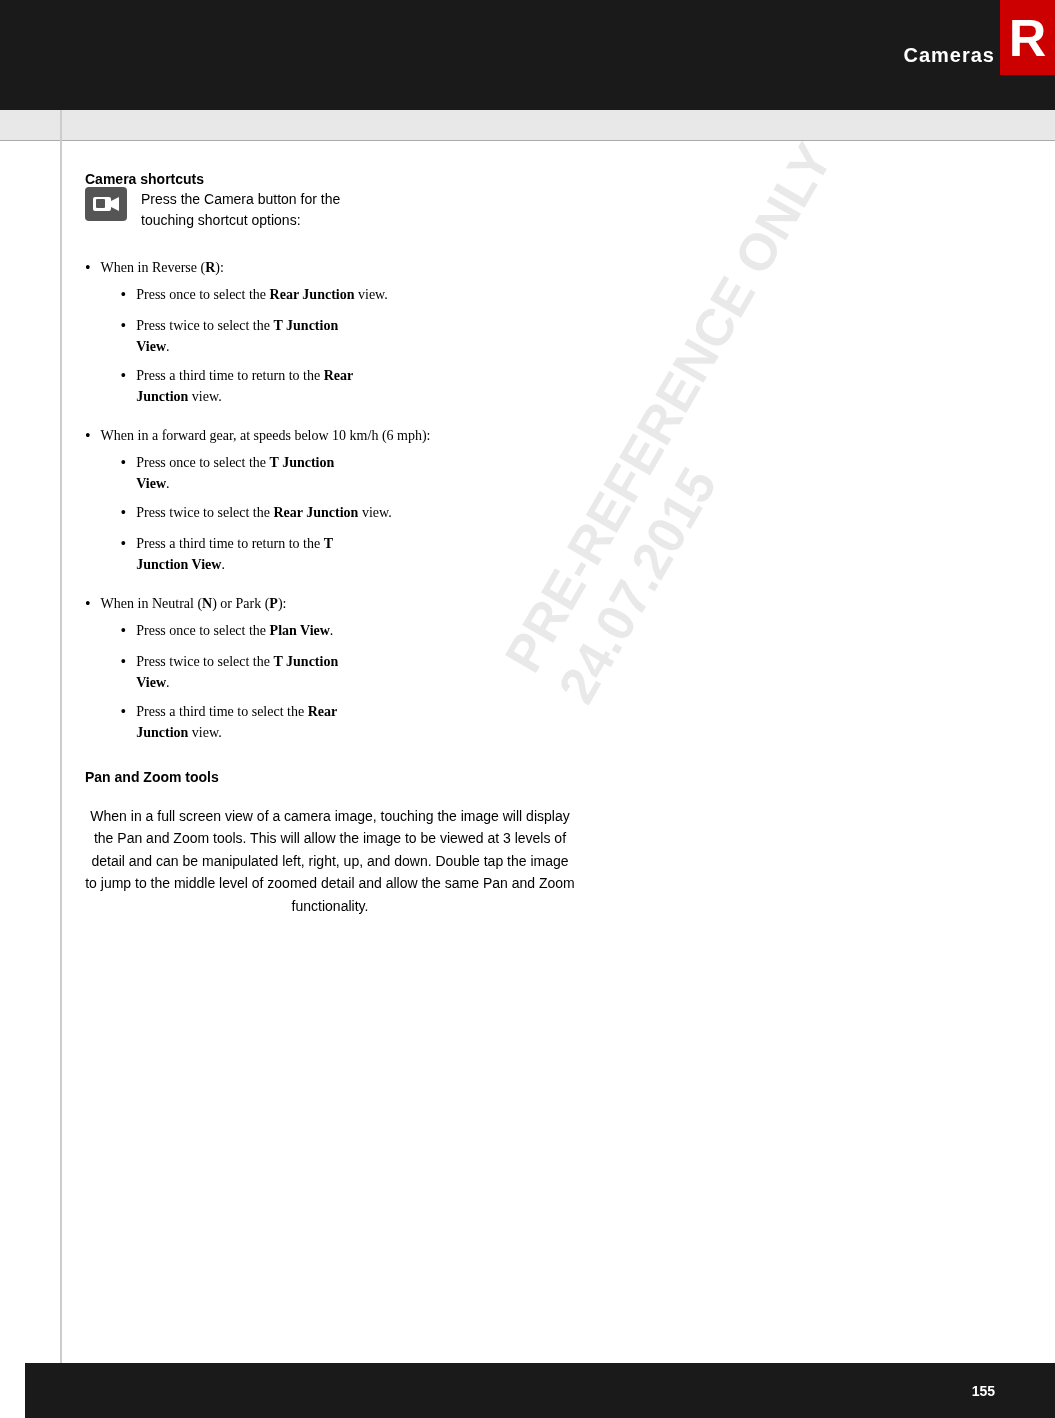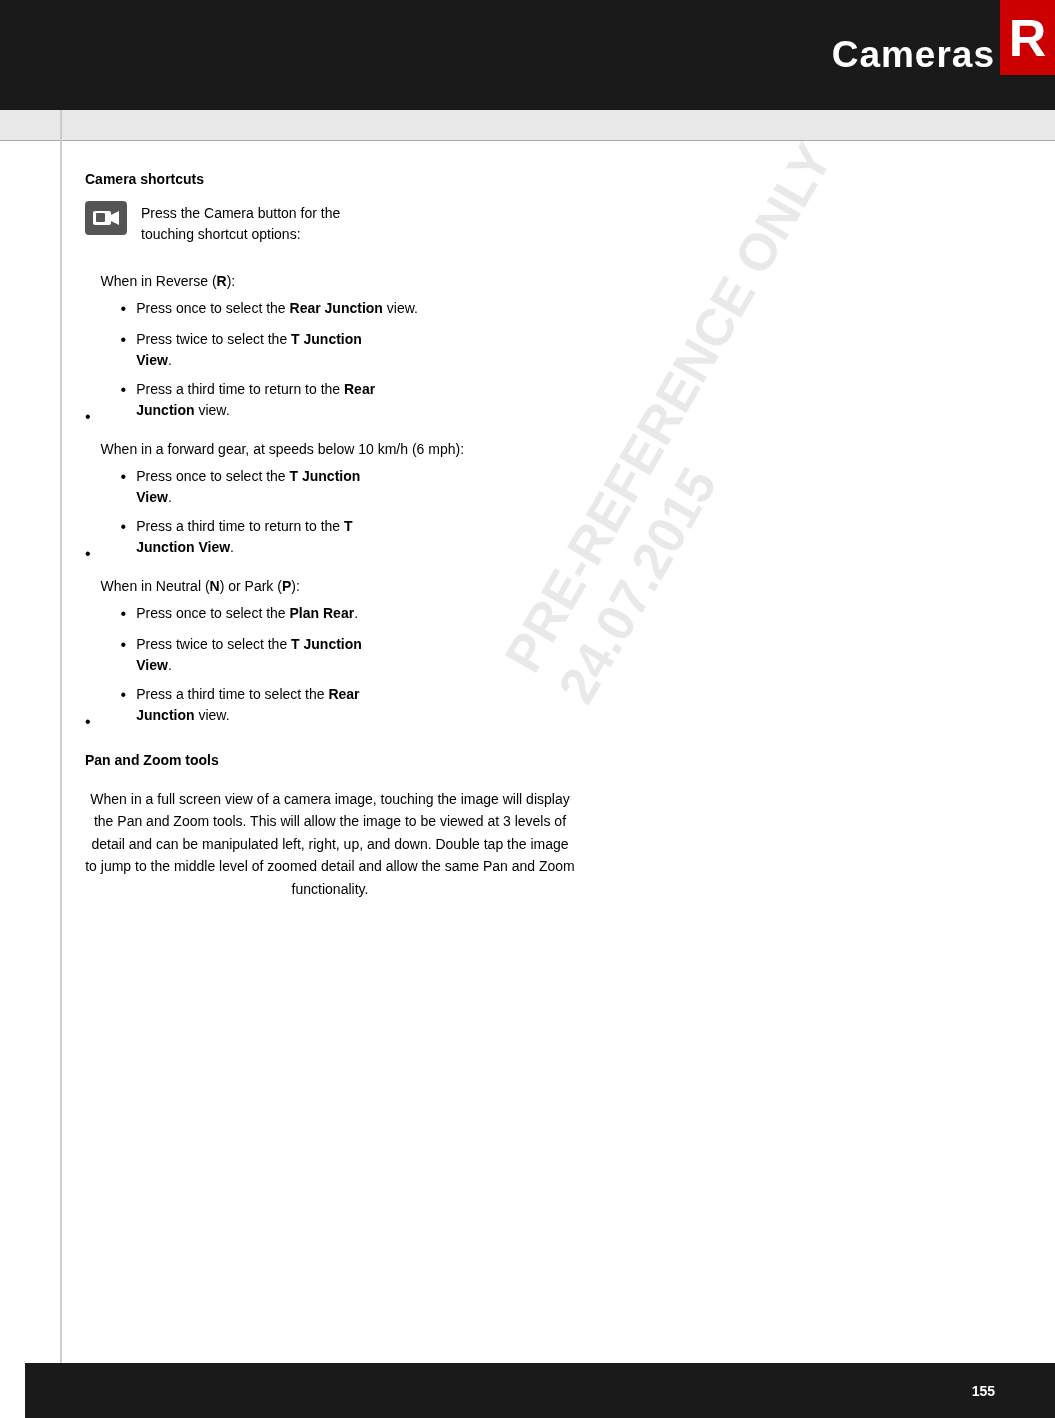--- a/index.html
+++ b/index.html
@@ -20,21 +20,21 @@
       width: 100%;
       display: flex;
       align-items: center;
       justify-content: flex-end;
       padding-right: 60px;
       position: relative;
     }
 
     .header-title {
       color: #ffffff;
-      font-size: 37px;
+      font-size: 20px;
       font-weight: bold;
       letter-spacing: 1px;
     }
 
     
     .r-tab {
       position: absolute;
       top: 0;
       right: 0;
       background: #cc0000;
@@ -88,21 +88,20 @@
       transform: rotate(-60deg);
       white-space: nowrap;
       pointer-events: none;
       z-index: 1;
       line-height: 1.2;
     }
 
     .section-title {
       font-weight: bold;
       font-size: 14px;
-      margin-bottom: 14px;
     }
 
     .camera-icon-row {
       display: flex;
       align-items: flex-start;
       margin-bottom: 26px;
     }
 
     .camera-icon-box {
       background: #555555;
@@ -128,24 +127,25 @@
     }
 
     ul.main-list {
       list-style: none;
       padding: 0;
       margin: 0;
     }
 
     ul.main-list > li {
       display: flex;
-      align-items: flex-end;
+      align-items: flex-start;
       margin-bottom: 10px;
       font-size: 14px;
       line-height: 1.5;
+      font-family: Liberation Serif, serif;
     }
 
     ul.main-list > li::before {
       content: "•";
       font-size: 16px;
       margin-right: 10px;
       margin-left: 0px;
       flex-shrink: 0;
       margin-top: -1px;
     }
@@ -274,32 +274,35 @@
     </li>
 
     <li>
       <div>
         <span>When in a forward gear, at speeds below 10 km/h (6 mph):</span>
         <ul class="sub-list">
           <li>
             <div>Press once to select the <span class="bold">T Junction<br>View</span>.</div>
           </li>
           <li>
+            <div>Press twice to select the <span class="bold">Rear Junction</span> view.</div>
+          </li>
+          <li>
             <div>Press a third time to return to the <span class="bold">T<br>Junction View</span>.</div>
           </li>
         </ul>
       </div>
     </li>
 
     <li>
       <div>
         <span>When in Neutral (<span class="bold">N</span>) or Park (<span class="bold">P</span>):</span>
         <ul class="sub-list">
           <li>
-            <div>Press once to select the <span class="bold">Plan Rear</span>.</div>
+            <div>Press once to select the <span class="bold">Plan View</span>.</div>
           </li>
           <li>
             <div>Press twice to select the <span class="bold">T Junction<br>View</span>.</div>
           </li>
           <li>
             <div>Press a third time to select the <span class="bold">Rear<br>Junction</span> view.</div>
           </li>
         </ul>
       </div>
     </li>

